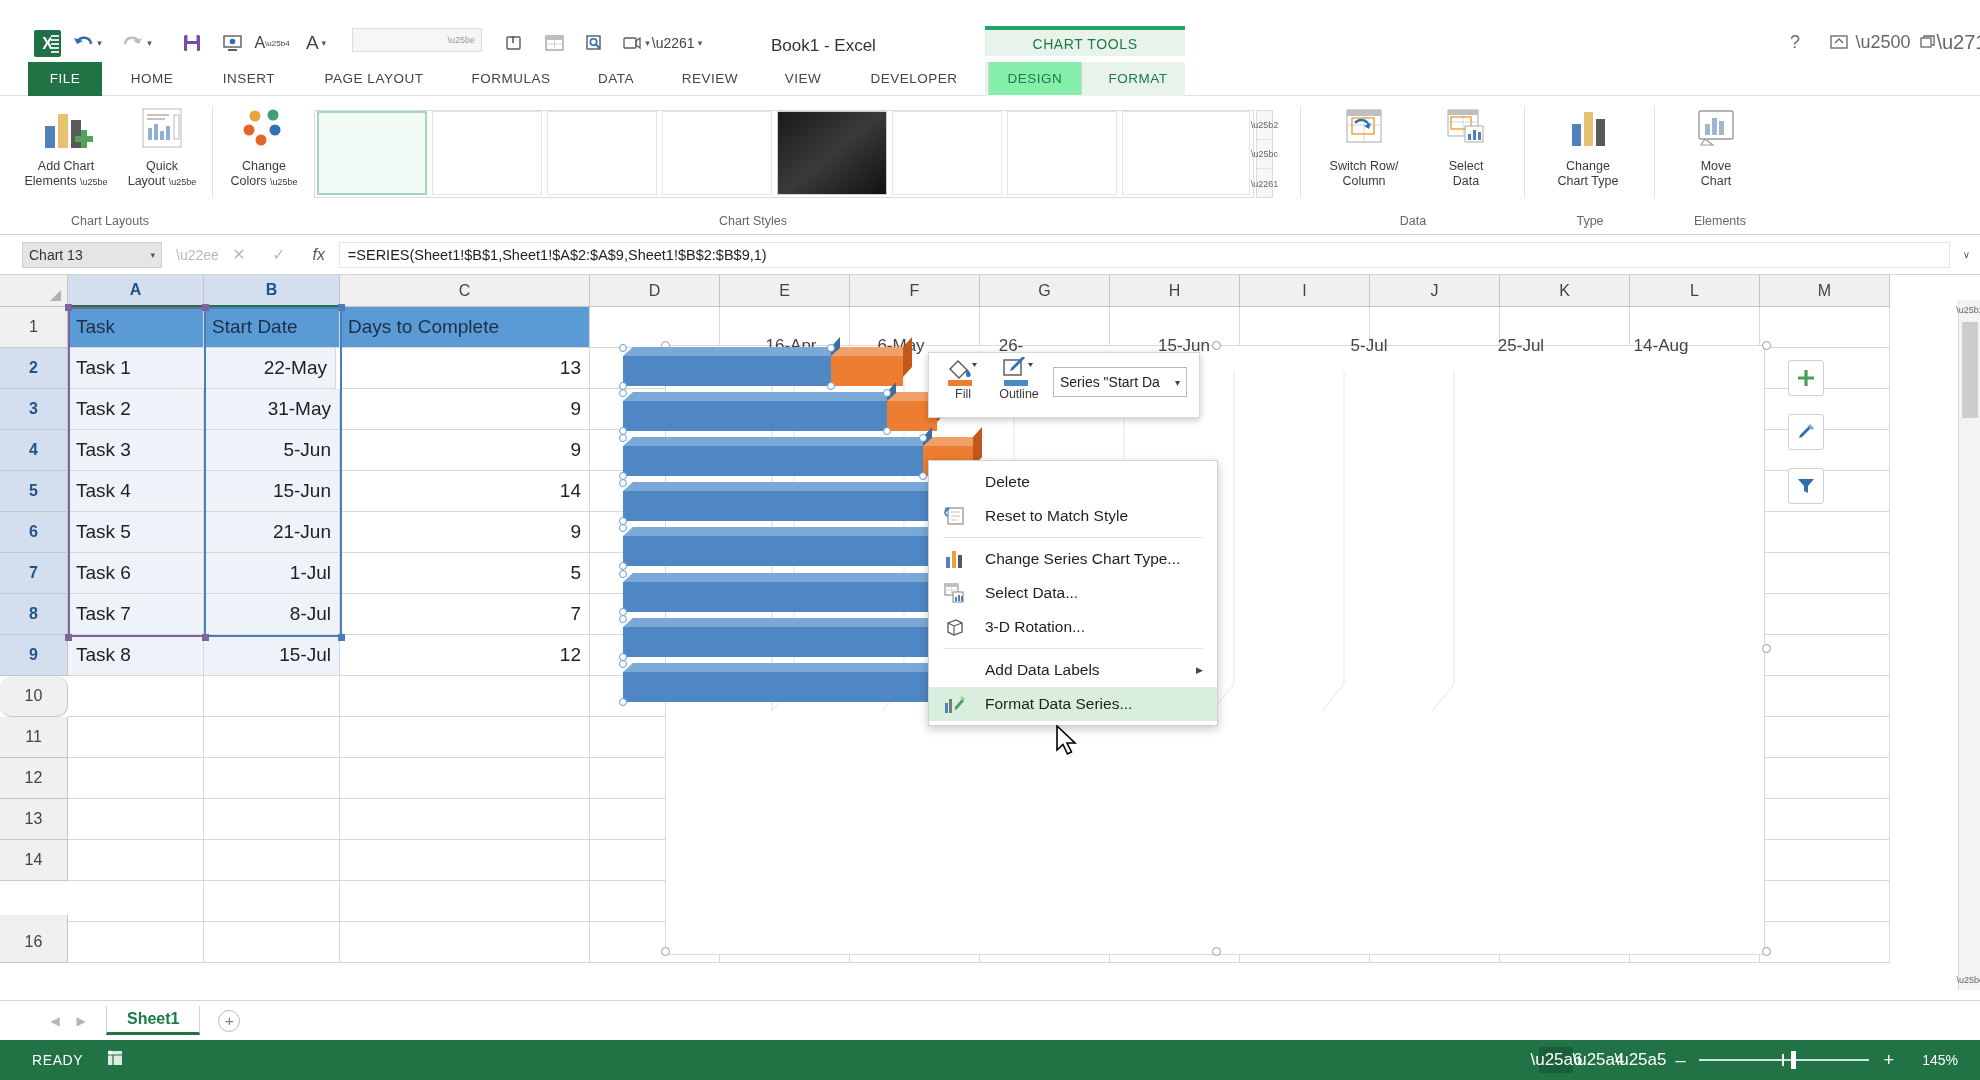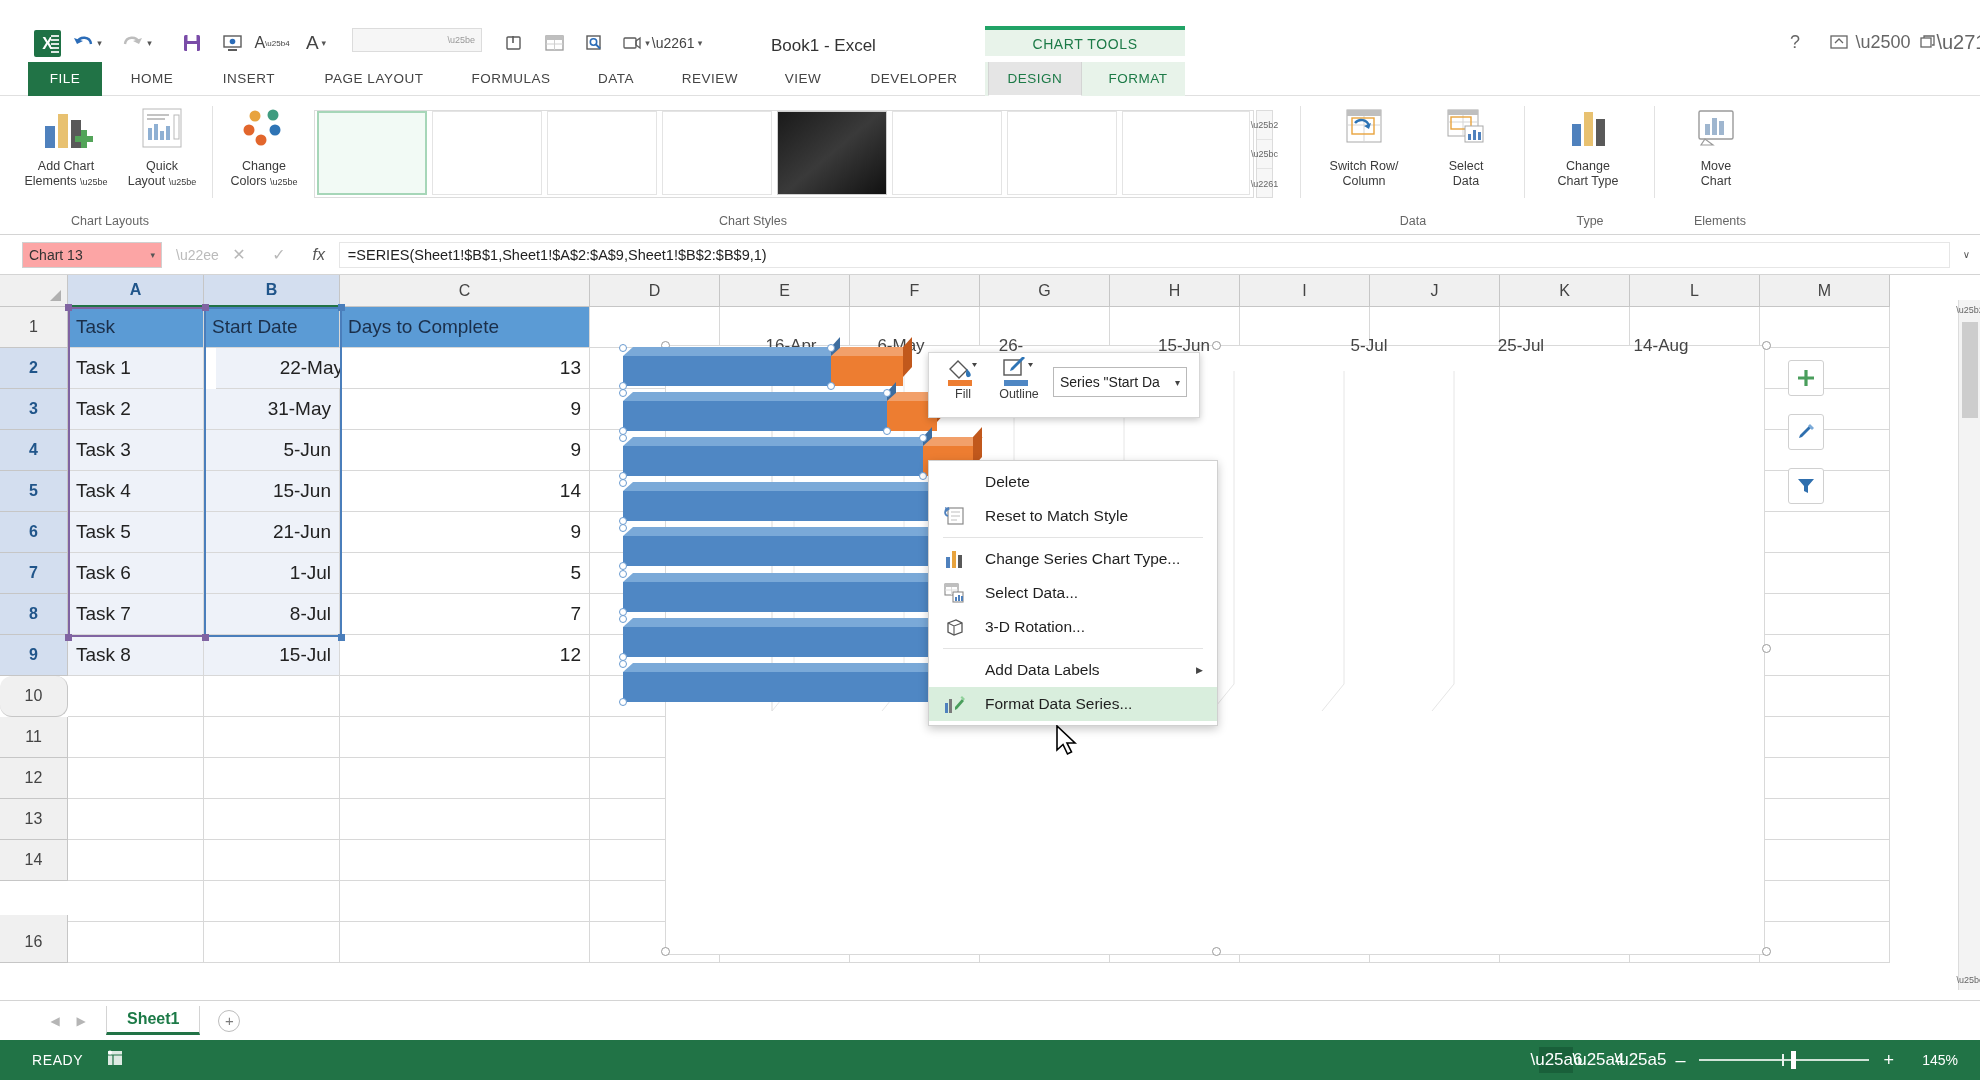--- a/index.html
+++ b/index.html
@@ -57,21 +57,21 @@
     position: absolute; left: 0; top: 62px; width: 1980px; height: 34px;
     background: #fff; border-bottom: 1px solid #e0e0e0;
   }
   .tab {
     position: absolute; top: 0; height: 34px; line-height: 34px;
     font-size: 13.5px; color: #444; letter-spacing: .5px;
     text-align: center; cursor: default; white-space: nowrap;
   }
   .tab.file { background: #217346; color: #fff; }
   .tab.active {
-    background: #e5e5e5; color: #1c7a47;
+    background: #86efac; color: #1c7a47;
     border: 1px solid #d4d4d4; border-bottom: 1px solid #fff;
     border-top: none; z-index: 3;
   }
   .tab.ctx { color: #1c7a47; }
 
   
   .ribbon {
     position: absolute; left: 0; top: 96px; width: 1980px; height: 139px;
     background: #fff; border-bottom: 1px solid #d4d4d4;
   }
@@ -115,21 +115,21 @@
   }
 
   
   .fbar {
     position: absolute; left: 0; top: 235px; width: 1980px; height: 40px;
     background: #fff; border-bottom: 1px solid #d4d4d4;
     display: flex; align-items: center;
   }
   .namebox {
     margin-left: 22px; width: 140px; height: 26px;
-    border: 1px solid #d0d0d0; background: #fca5a5;
+    border: 1px solid #d0d0d0; background: #e5e5e5;
     display: flex; align-items: center; padding: 0 6px;
     font-size: 14px; color: #333;
   }
   .namebox .txt { flex: 1; }
   .namebox .cv { font-size: 9px; color: #555; }
   .fbar .dots { margin-left: 14px; color: #bbb; font-size: 14px; }
   .fbar .fbtn {
     width: 40px; height: 28px; display: flex; align-items: center;
     justify-content: center; font-size: 16px; color: #b8b8b8;
   }
@@ -604,21 +604,21 @@
         <div class="rowhead" style="top: 524px;">13</div>
         <div class="rowhead" style="top: 565px;">14</div>
         <div class="rowhead" style="top: 640px;">15</div>
         <div class="rowhead" style="top: 647px;">16</div>
       </div>
     <div id="cells-host">
         <div class="cell hdr" style="left: 68px; width: 136px; top: 32px;">Task</div>
         <div class="cell hdr" style="left: 204px; width: 136px; top: 32px;">Start Date</div>
         <div class="cell hdr" style="left: 340px; width: 250px; top: 32px;">Days to Complete</div>
         <div class="cell hl" style="left: 68px; width: 136px; top: 73px;">Task 1</div>
-        <div class="cell hl right" style="left: 216px; width: 136px; top: 73px;">22-May</div>
+        <div class="cell hl right" style="left: 200px; width: 136px; top: 73px;">22-May</div>
         <div class="cell right" style="left: 340px; width: 250px; top: 73px;">13</div>
         <div class="cell hl" style="left: 68px; width: 136px; top: 114px;">Task 2</div>
         <div class="cell hl right" style="left: 204px; width: 136px; top: 114px;">31-May</div>
         <div class="cell right" style="left: 340px; width: 250px; top: 114px;">9</div>
         <div class="cell hl" style="left: 68px; width: 136px; top: 155px;">Task 3</div>
         <div class="cell hl right" style="left: 204px; width: 136px; top: 155px;">5-Jun</div>
         <div class="cell right" style="left: 340px; width: 250px; top: 155px;">9</div>
         <div class="cell hl" style="left: 68px; width: 136px; top: 196px;">Task 4</div>
         <div class="cell hl right" style="left: 204px; width: 136px; top: 196px;">15-Jun</div>
         <div class="cell right" style="left: 340px; width: 250px; top: 196px;">14</div>

